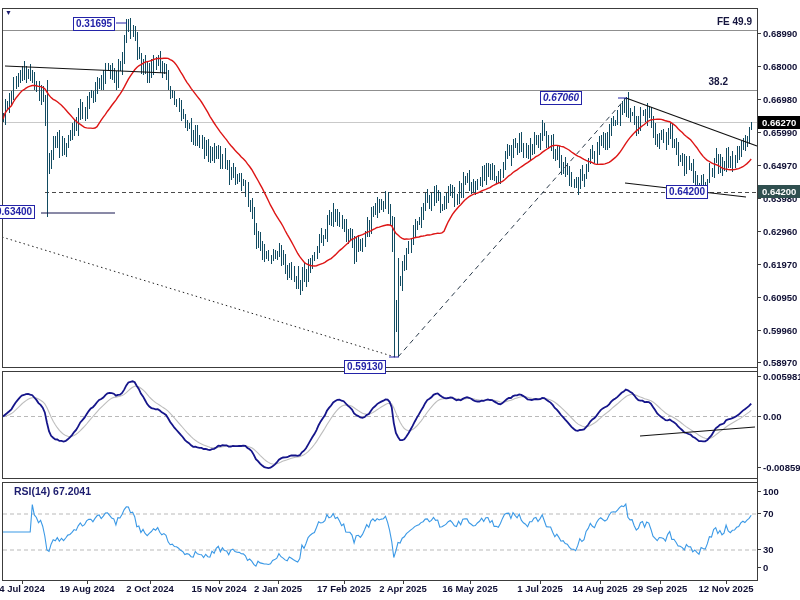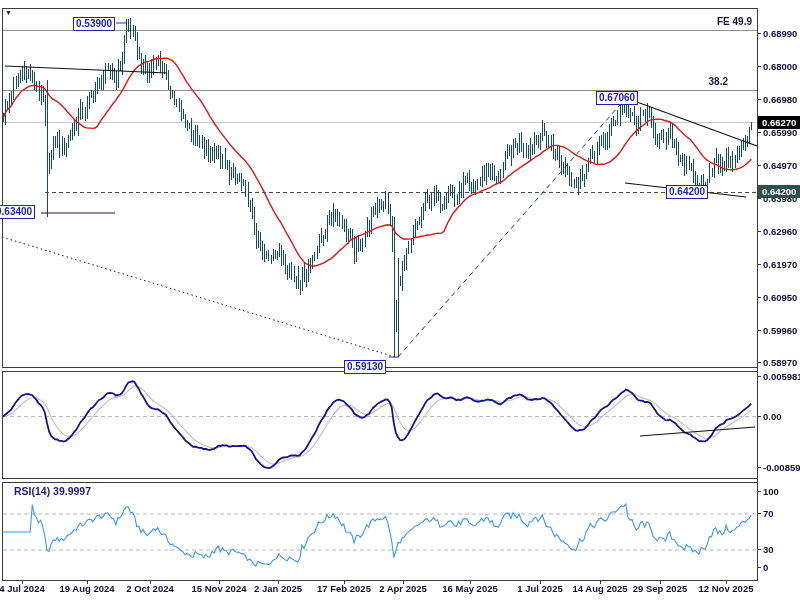--- a/index.html
+++ b/index.html
@@ -13,21 +13,21 @@
   .tri{position:absolute;left:5px;top:9px;font-size:7px;color:#1c1c6e;cursor:pointer;}
   .ind{font-size:10.5px;font-weight:700;color:#1c1c6e;}
   .macd-lbl{left:14px;top:373px;}
   .rsi-lbl{left:14px;top:485px;}
   .fib{font-size:10px;font-weight:700;color:#16163f;width:52px;text-align:right;}
   .fe{left:700px;top:16px;}
   .r38{left:676px;top:76px;}
   .callout{position:absolute;border:1px solid #2323a8;color:#2323a8;background:#fff;
            font-size:10px;font-weight:700;line-height:12px;padding:0 2px;z-index:5;}
   .co-high2024{left:73px;top:17px;}
-  .co-high2025{left:596px;top:91px;}
+  .co-high2025{left:540px;top:91px;font-style:italic;}
   .co-low2024{left:-7px;top:205px;}
   .co-low2025{left:344px;top:360px;}
   .co-sup{left:666px;top:185px;}
   .flag{position:absolute;left:758px;width:41px;color:#fff;font-size:9.5px;font-weight:700;
         line-height:13px;padding-left:4px;z-index:6;}
   .flag-current{top:116px;background:#000;}
   .flag-support{top:185px;background:#2f4f4f;}
   .watermark{left:549px;top:301px;font-size:24px;color:#c5c5cd;letter-spacing:1px;}
 </style>
 </head>
@@ -130,26 +130,26 @@
       <line x1="600.5" y1="580.5" x2="600.5" y2="584" stroke="#3c3c3c" stroke-width="1"></line>
       <text x="600" y="592" text-anchor="middle" font-size="9.5" font-weight="700" fill="#101035" font-family="&quot;Liberation Sans&quot;,sans-serif">14 Aug 2025</text>
       <line x1="660.5" y1="580.5" x2="660.5" y2="584" stroke="#3c3c3c" stroke-width="1"></line>
       <text x="660" y="592" text-anchor="middle" font-size="9.5" font-weight="700" fill="#101035" font-family="&quot;Liberation Sans&quot;,sans-serif">29 Sep 2025</text>
       <line x1="726.5" y1="580.5" x2="726.5" y2="584" stroke="#3c3c3c" stroke-width="1"></line>
       <text x="726" y="592" text-anchor="middle" font-size="9.5" font-weight="700" fill="#101035" font-family="&quot;Liberation Sans&quot;,sans-serif">12 Nov 2025</text>
     </svg>
 
   <span class="tri">▼</span>
 
-  <div class="lbl ind rsi-lbl">RSI(14) 39.9997</div>
+  <div class="lbl ind rsi-lbl">RSI(14) 67.2041</div>
 
   <div class="lbl fib fe">FE 49.9</div>
   <div class="lbl fib r38">38.2</div>
 
-  <div class="callout co-high2024">0.53900</div>
+  <div class="callout co-high2024">0.31695</div>
   <div class="callout co-high2025">0.67060</div>
   <div class="callout co-low2024">0.63400</div>
   <div class="callout co-low2025">0.59130</div>
   <div class="callout co-sup">0.64200</div>
 
   <div class="flag flag-current">0.66270</div>
   <div class="flag flag-support">0.64200</div>
 
 </div>
 

